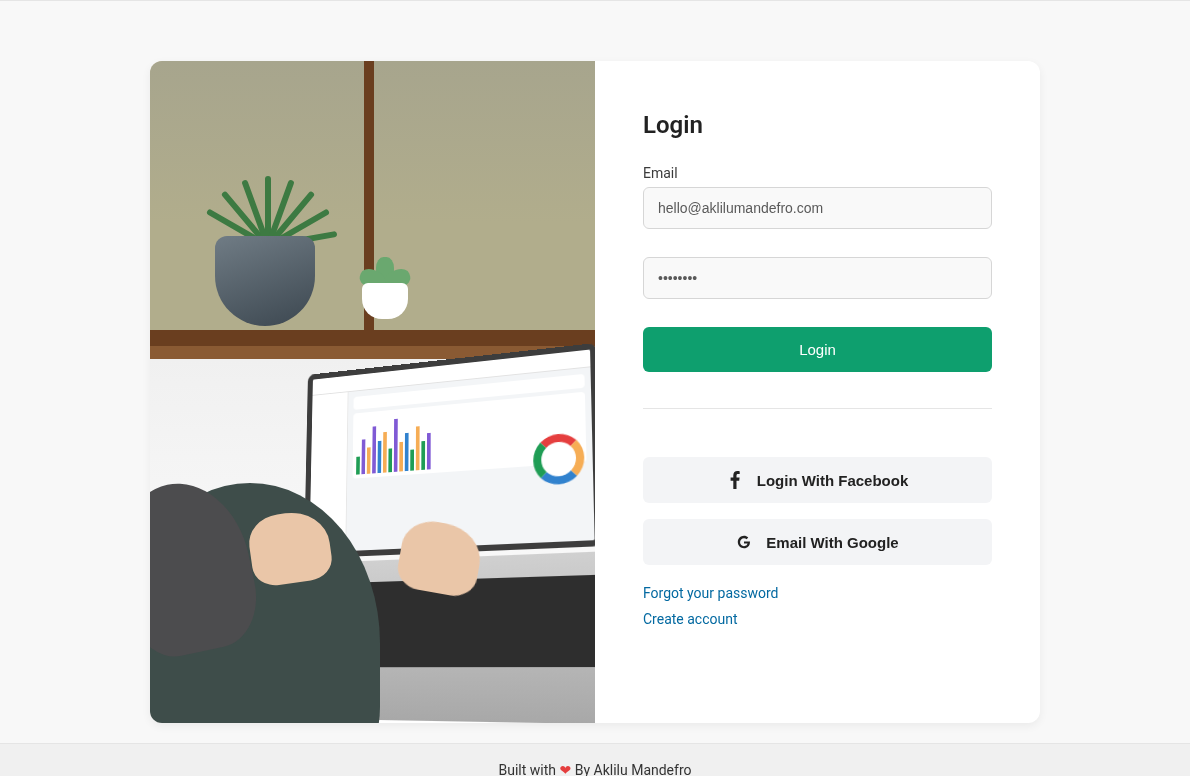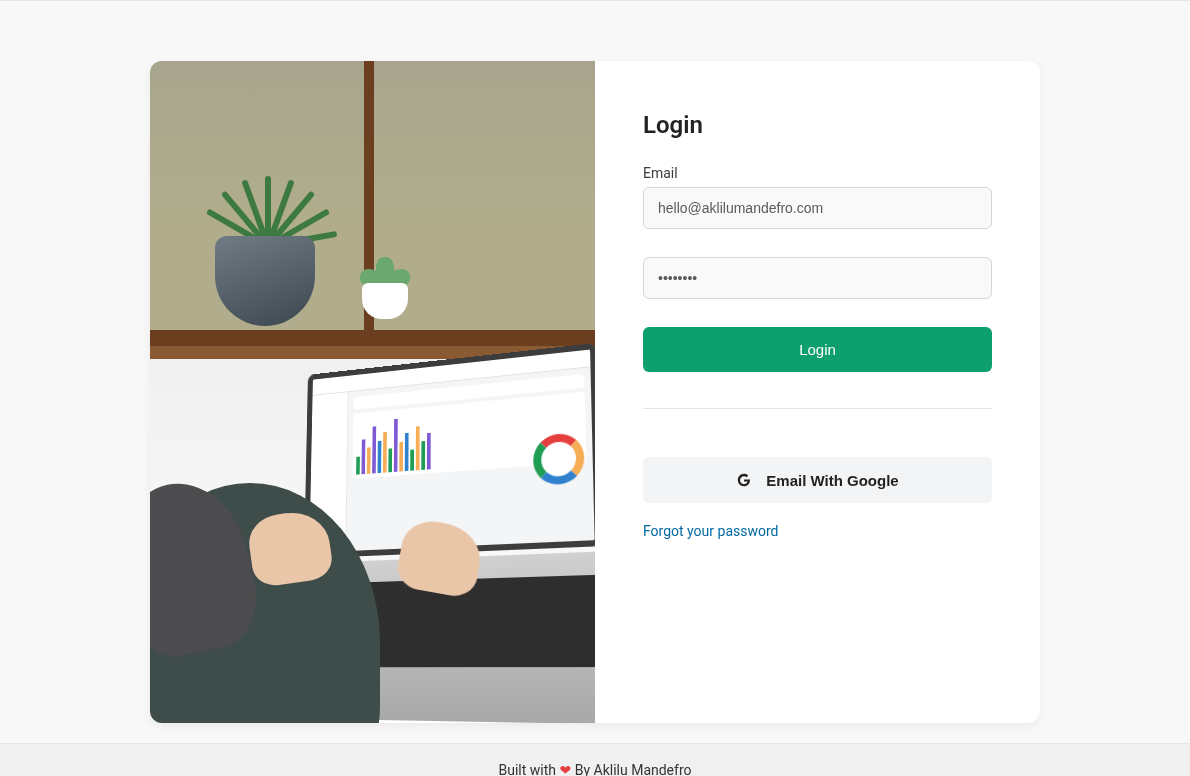--- a/index.html
+++ b/index.html
@@ -159,32 +159,41 @@
       <div class="form-group">
         <input class="form-input" type="text" value="••••••••" style="">
       </div>
 
       <button class="btn btn-primary">
         <span>Login</span>
       </button>
 
       <hr class="divider">
 
+      <button class="btn btn-social">
+        <span class="ic">
+          <svg width="10" height="18" viewBox="0 0 10 18" fill="#222">
+              <path d="M6.5 18V9.8h2.7l.4-3.2H6.5V4.6c0-.9.3-1.5 1.6-1.5H9.7V.2C9.4.1 8.4 0 7.3 0 4.9 0 3.3 1.5 3.3 4.2v2.4H.6v3.2h2.7V18h3.2z"></path>
+            </svg>
+        </span>
+        <span>Login With Facebook</span>
+      </button>
 
       <button class="btn btn-social">
         <span class="ic">
           <svg width="18" height="18" viewBox="0 0 24 24" fill="#222">
               <path d="M21.35 11.1H12v3.3h5.35c-.5 2.5-2.6 3.8-5.35 3.8-3.25 0-5.9-2.65-5.9-5.9s2.65-5.9 5.9-5.9c1.5 0 2.85.55 3.9 1.45l2.45-2.45C16.55 3.6 14.4 2.7 12 2.7 6.85 2.7 2.7 6.85 2.7 12s4.15 9.3 9.3 9.3c5.35 0 8.9-3.75 8.9-9.05 0-.6-.05-1.1-.15-1.55z"></path>
             </svg>
         </span>
         <span>Email With Google</span>
       </button>
 
       <div class="links">
         <a href="#">Forgot your password</a>
+        <a href="#">Create account</a>
       </div>
     </div>
 
   </div>
 </div>
 
 <div class="footer">
   <span>Built with</span>
   <span class="heart">❤</span>
   <span>By Aklilu Mandefro</span>

